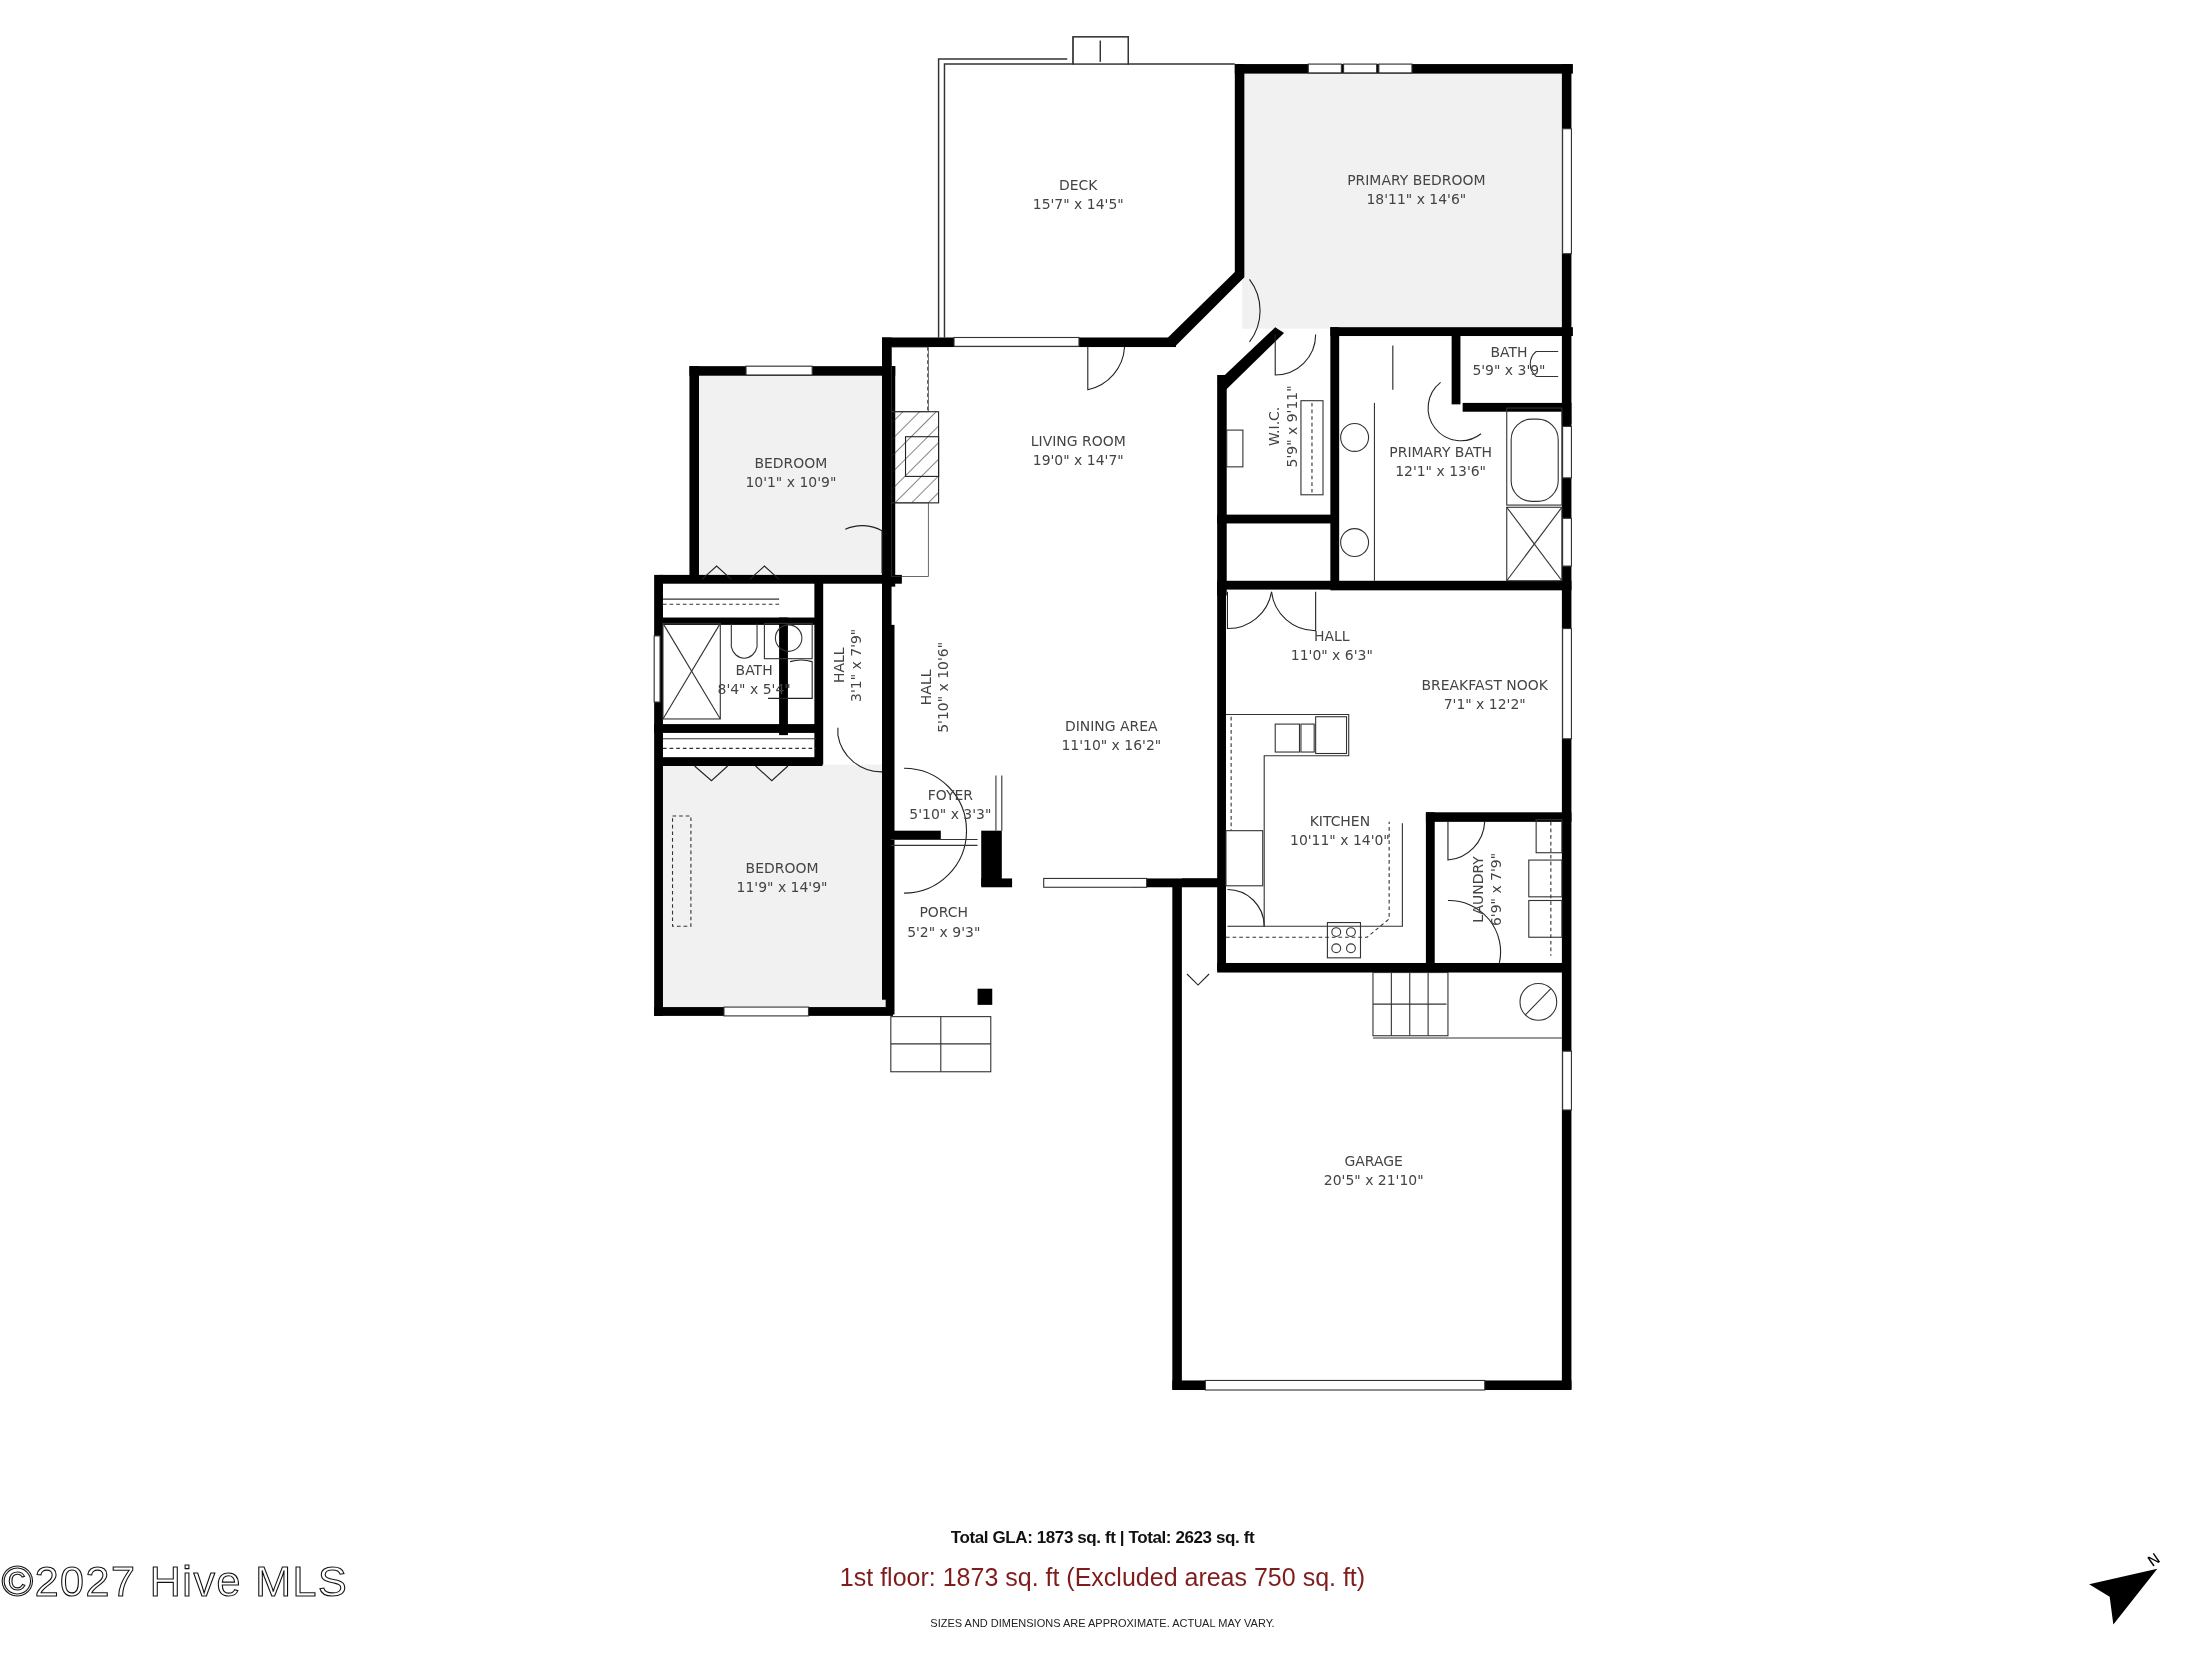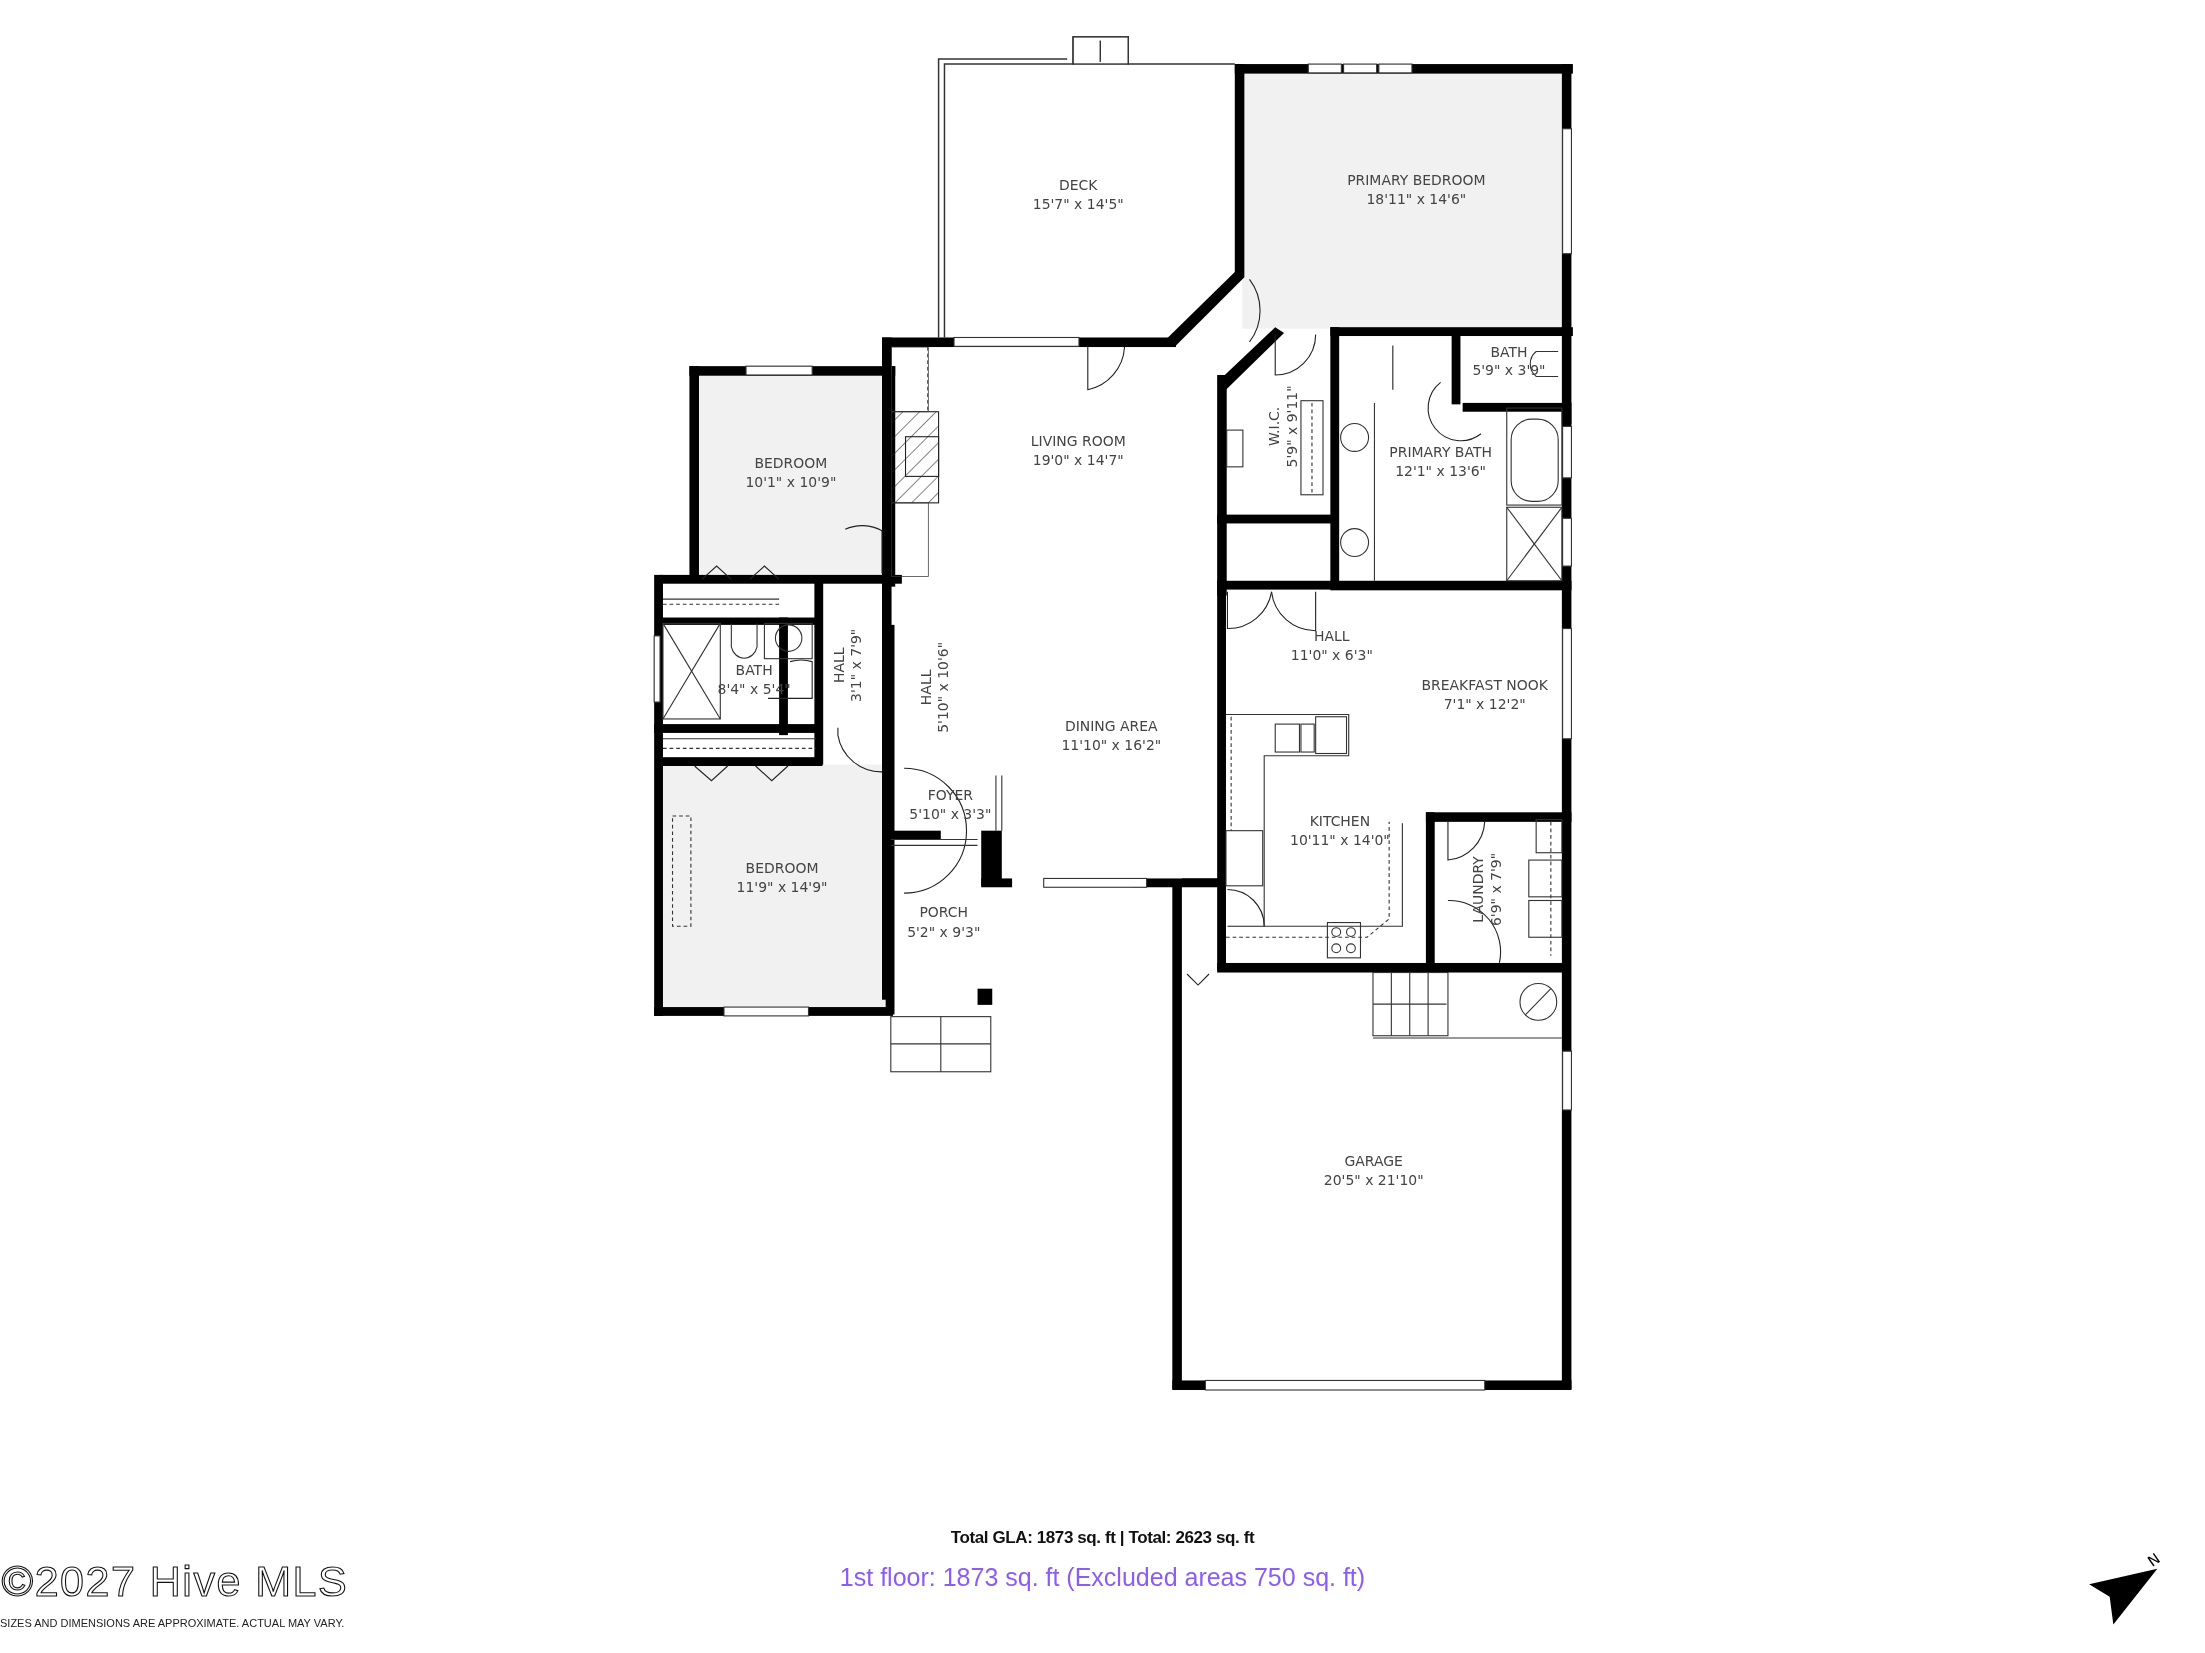--- a/index.html
+++ b/index.html
@@ -1,22 +1,22 @@
 <!DOCTYPE html>
 <html style="font-size:11.8px"><head>
 <meta charset="utf-8">
 <style>
   html, body { margin:0; padding:0; background:#ffffff; }
   body { width:2205px; height:1654px; position:relative; overflow:hidden; font-family:"DejaVu Sans", sans-serif; }
   #plan { position:absolute; left:0; top:0; width:2205px; height:1654px; }
   .room-label { font-family:"DejaVu Sans", sans-serif; font-size:19px; fill:#444444; text-anchor:middle; }
   .room-dim { font-family:"DejaVu Sans", sans-serif; font-size:19px; fill:#444444; text-anchor:middle; }
   .footer-total { position:absolute; left:0; width:2205px; top:1528px; text-align:center; font-family:"Liberation Sans", sans-serif; font-weight:bold; font-size:17px; color:#111; letter-spacing:-0.4px; }
-  .footer-floor { position:absolute; left:0; width:2205px; top:1563px; text-align:center; font-family:"Liberation Sans", sans-serif; font-size:25px; color:#8b5cf6; }
-  .footer-note { position:absolute; left:0; width:2205px; top:1617px; font-family:"Liberation Sans", sans-serif; font-size:11px; color:#222; }
+  .footer-floor { position:absolute; left:0; width:2205px; top:1563px; text-align:center; font-family:"Liberation Sans", sans-serif; font-size:25px; color:#7f1d1d; }
+  .footer-note { position:absolute; left:0; width:2205px; top:1617px; text-align:center; font-family:"Liberation Sans", sans-serif; font-size:11px; color:#222; }
   .copyright { position:absolute; left:1.5px; top:1557px; font-family:"Liberation Sans", sans-serif; font-size:43px; font-weight:normal; color:#fff; -webkit-text-stroke:1.1px #111; letter-spacing:1.5px; }
   .north { position:absolute; left:2073px; top:1551px; width:88px; height:81px; }
 </style>
 </head>
 <body>
 
 <svg id="plan" viewBox="0 0 3000 2250" xmlns="http://www.w3.org/2000/svg">
   <defs>
     <pattern id="hatch" patternUnits="userSpaceOnUse" width="16" height="16" patternTransform="rotate(45)">
       <line x1="0" y1="0" x2="0" y2="16" stroke="#222" stroke-width="1.5"></line>

